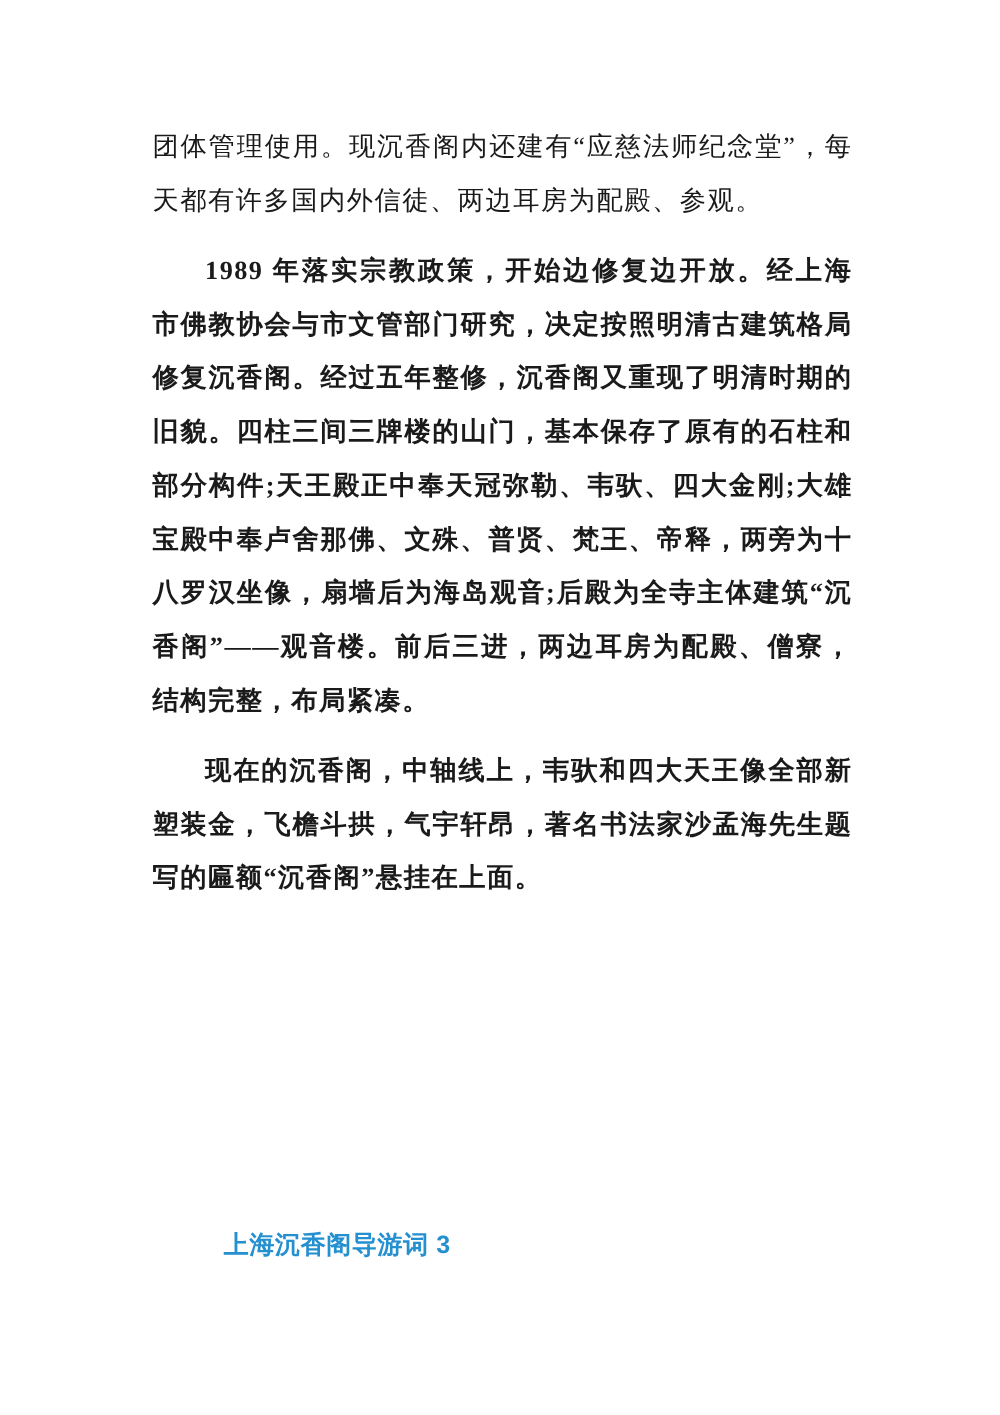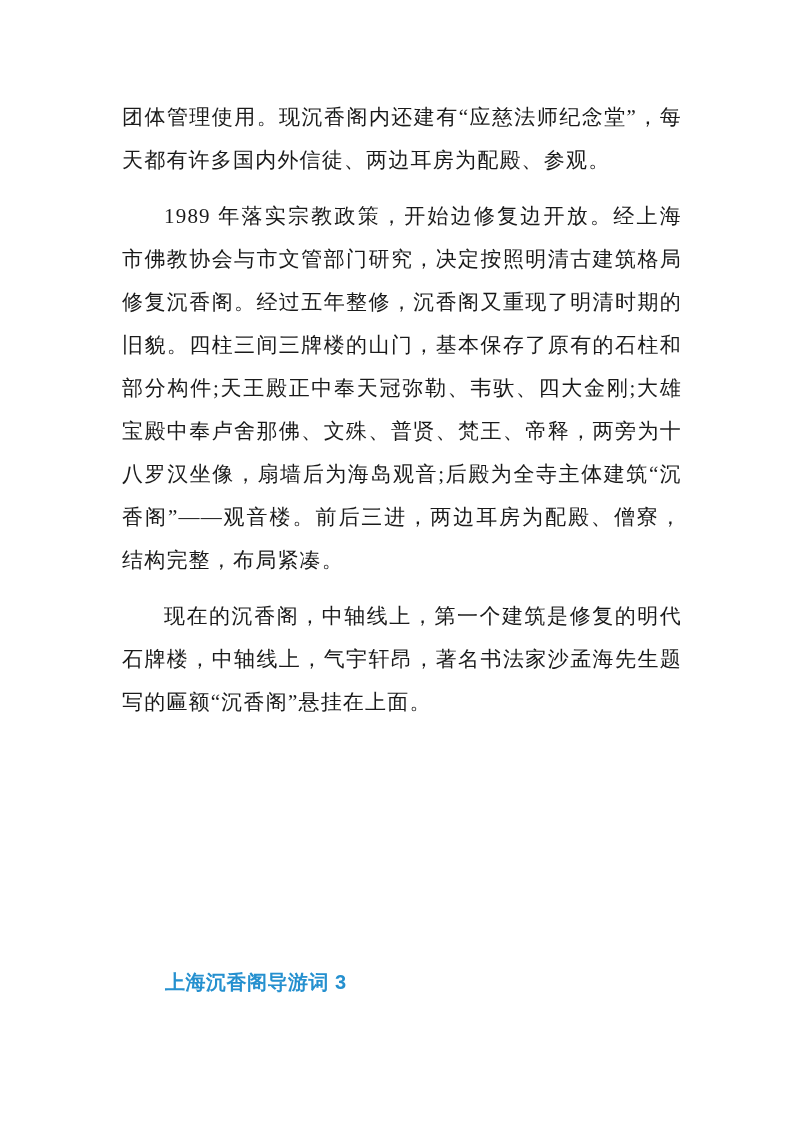--- a/index.html
+++ b/index.html
@@ -24,36 +24,37 @@
       line-height: 43px;
       letter-spacing: 1.2px;
     }
     .para {
       margin: 0 0 13px 0;
       text-align: justify;
       word-break: break-all;
     }
     .para.indent {
       text-indent: 42px;
+      font-weight: bold;
     }
     .heading {
       position: absolute;
       left: 161px;
       top: 963px;
-      margin: 4px;
+      margin: 18px;
       font-family: "Liberation Sans", "DejaVu Sans", sans-serif;
       font-weight: bold;
       font-size: 20px;
       line-height: 30px;
       color: #2590cf;
       letter-spacing: 0.5px;
     }
   </style>
 </head>
 <body>
 
 <div class="page">
   <p class="para">团体管理使用。现沉香阁内还建有“应慈法师纪念堂”，每天都有许多国内外信徒、两边耳房为配殿、参观。</p>
   <p class="para indent">1989 年落实宗教政策，开始边修复边开放。经上海市佛教协会与市文管部门研究，决定按照明清古建筑格局修复沉香阁。经过五年整修，沉香阁又重现了明清时期的旧貌。四柱三间三牌楼的山门，基本保存了原有的石柱和部分构件;天王殿正中奉天冠弥勒、韦驮、四大金刚;大雄宝殿中奉卢舍那佛、文殊、普贤、梵王、帝释，两旁为十八罗汉坐像，扇墙后为海岛观音;后殿为全寺主体建筑“沉香阁”——观音楼。前后三进，两边耳房为配殿、僧寮，结构完整，布局紧凑。</p>
-  <p class="para indent">现在的沉香阁，中轴线上，第一个建筑是修复的明代石牌楼，中轴线上，气宇轩昂，著名书法家沙孟海先生题写的匾额“沉香阁”悬挂在上面。</p>
+  <p class="para indent">现在的沉香阁，中轴线上，韦驮和四大天王像全部新塑装金，飞檐斗拱，气宇轩昂，著名书法家沙孟海先生题写的匾额“沉香阁”悬挂在上面。</p>
 </div>
 
 <h2 class="heading">上海沉香阁导游词 3</h2>
 
 </body></html>

